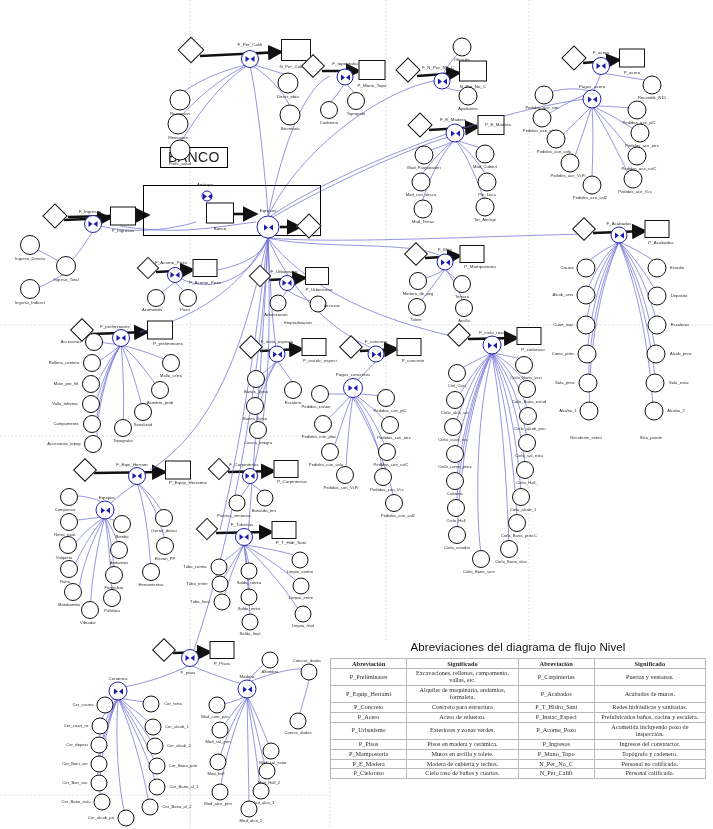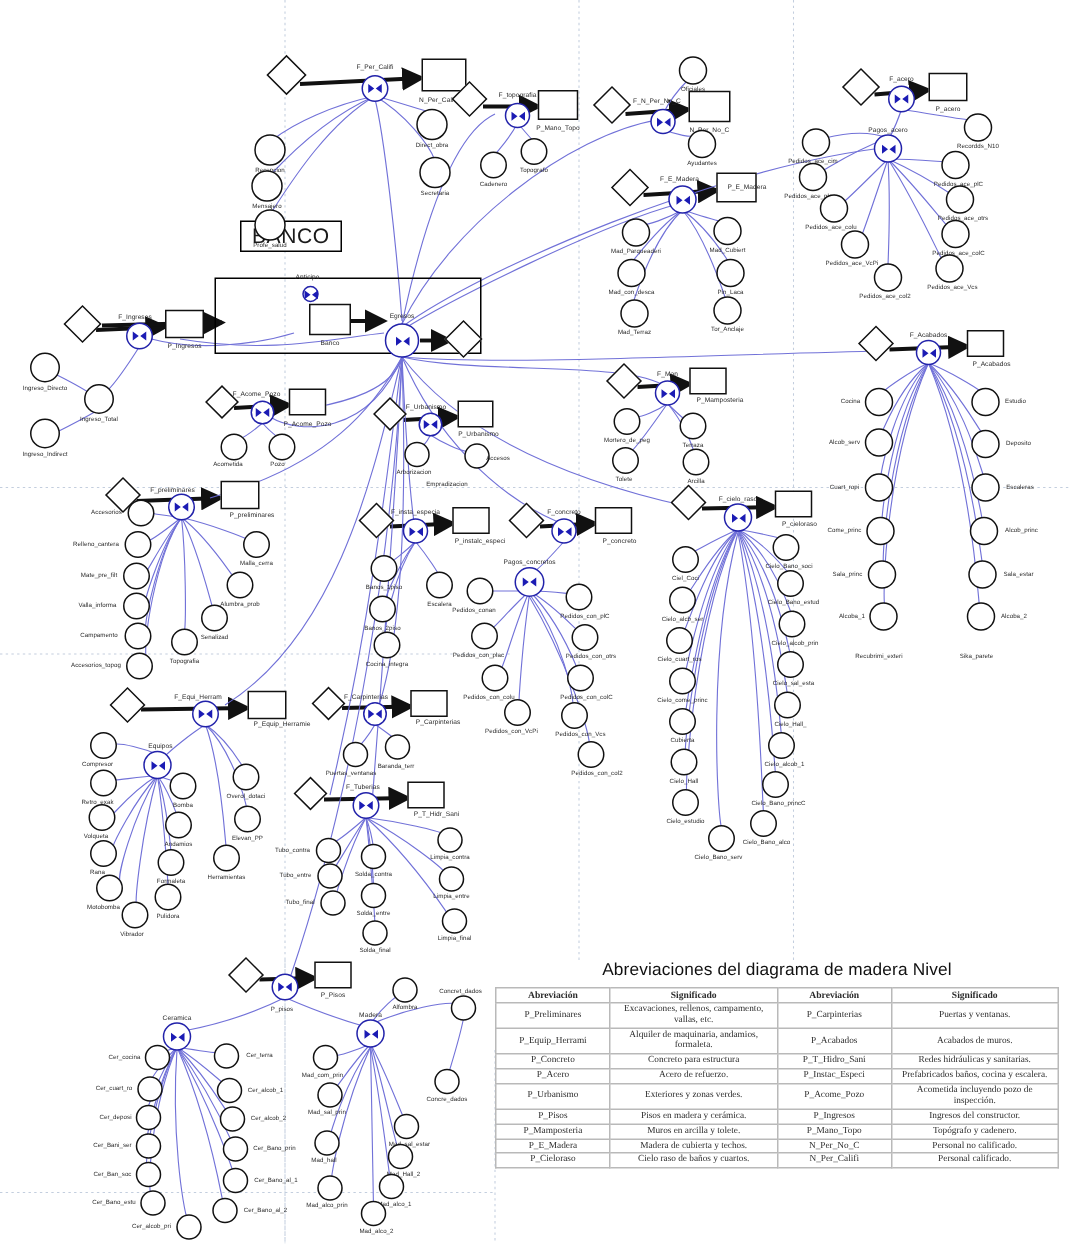--- a/index.html
+++ b/index.html
@@ -712,21 +712,21 @@
       <div class="lbl" style="left: 273px; top: 763px;">Mad_sal_estar</div>
       <div class="node aux" style="left: 267px; top: 771px; width: 15px; height: 15px;"></div>
       <div class="lbl" style="left: 269px; top: 783px;">Mad_Hall_2</div>
       <div class="node aux" style="left: 261px; top: 791px; width: 15px; height: 15px;"></div>
       <div class="lbl" style="left: 263px; top: 803px;">Mad_alco_1</div>
       <div class="node aux" style="left: 249px; top: 809px; width: 15px; height: 15px;"></div>
       <div class="lbl" style="left: 251px; top: 821px;">Mad_alco_2</div>
     </div>
 
   <div id="legend">
-    <h2>Abreviaciones del diagrama de madera Nivel</h2>
+    <h2>Abreviaciones del diagrama de flujo Nivel</h2>
     <table>
       <thead>
           <tr>
         <th>Abreviación</th>
         <th>Significado</th>
         <th>Abreviación</th>
         <th>Significado</th>
       </tr>
         </thead>
       <tbody id="legend-body">

